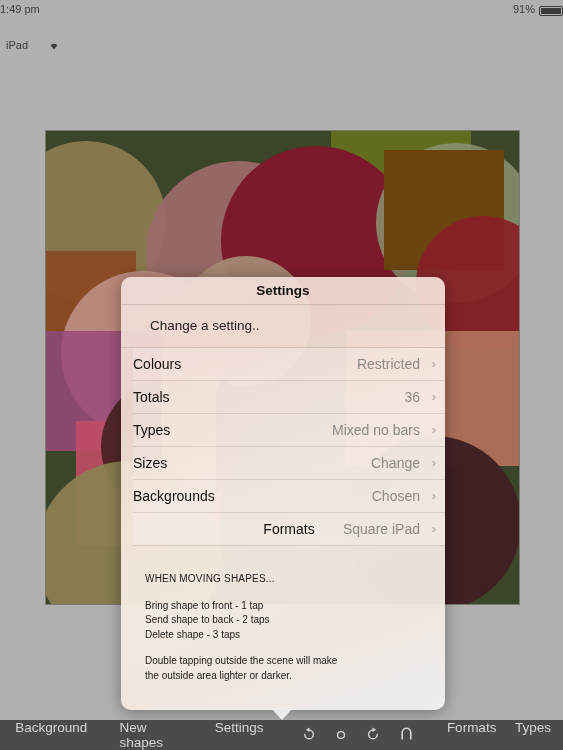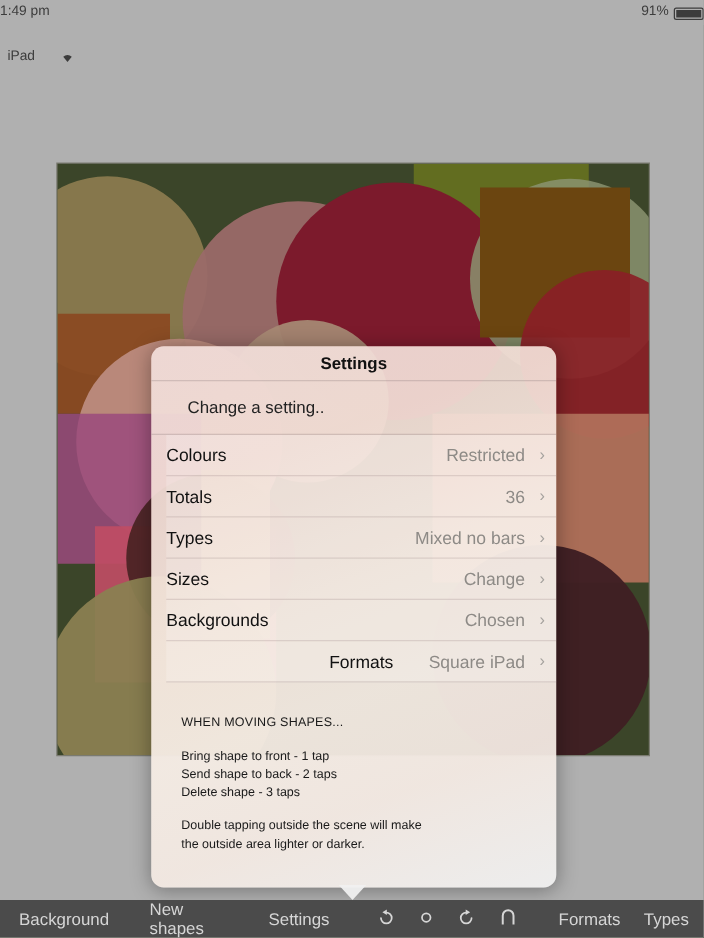--- a/index.html
+++ b/index.html
@@ -57,21 +57,21 @@
   .row .lbl{font-size:14px;color:#111;}
   .row .val{position:absolute;right:25px;top:0;font-size:14px;color:#8d8a86;}
   .row .chev{position:absolute;right:9px;top:0;font-size:13px;color:#a5a29e;}
 
   .footer{padding:26px 0 0 24px;font-size:10px;color:#1a1a1a;line-height:1.45;}
   .footer .cap{letter-spacing:.2px;margin-bottom:12px;}
   .footer p{margin:0 0 12px 0;}
 
   
   .toolbar{position:absolute;left:0;bottom:0;width:563px;height:30px;background:#4b4b4b;
-    display:flex;align-items:center;margin-top:32px;}
+    display:flex;margin-top:32px;}
   .tb-item{color:#d6d6d6;font-size:13.5px;cursor:default;}
   .tb-ic{color:#d6d6d6;font-size:15px;display:inline-block;}
   .tb-icons{display:flex;align-items:center;gap:19px;}
 </style>
 </head>
 <body>
 
 <div class="screen">
 
   <div class="statusbar">

